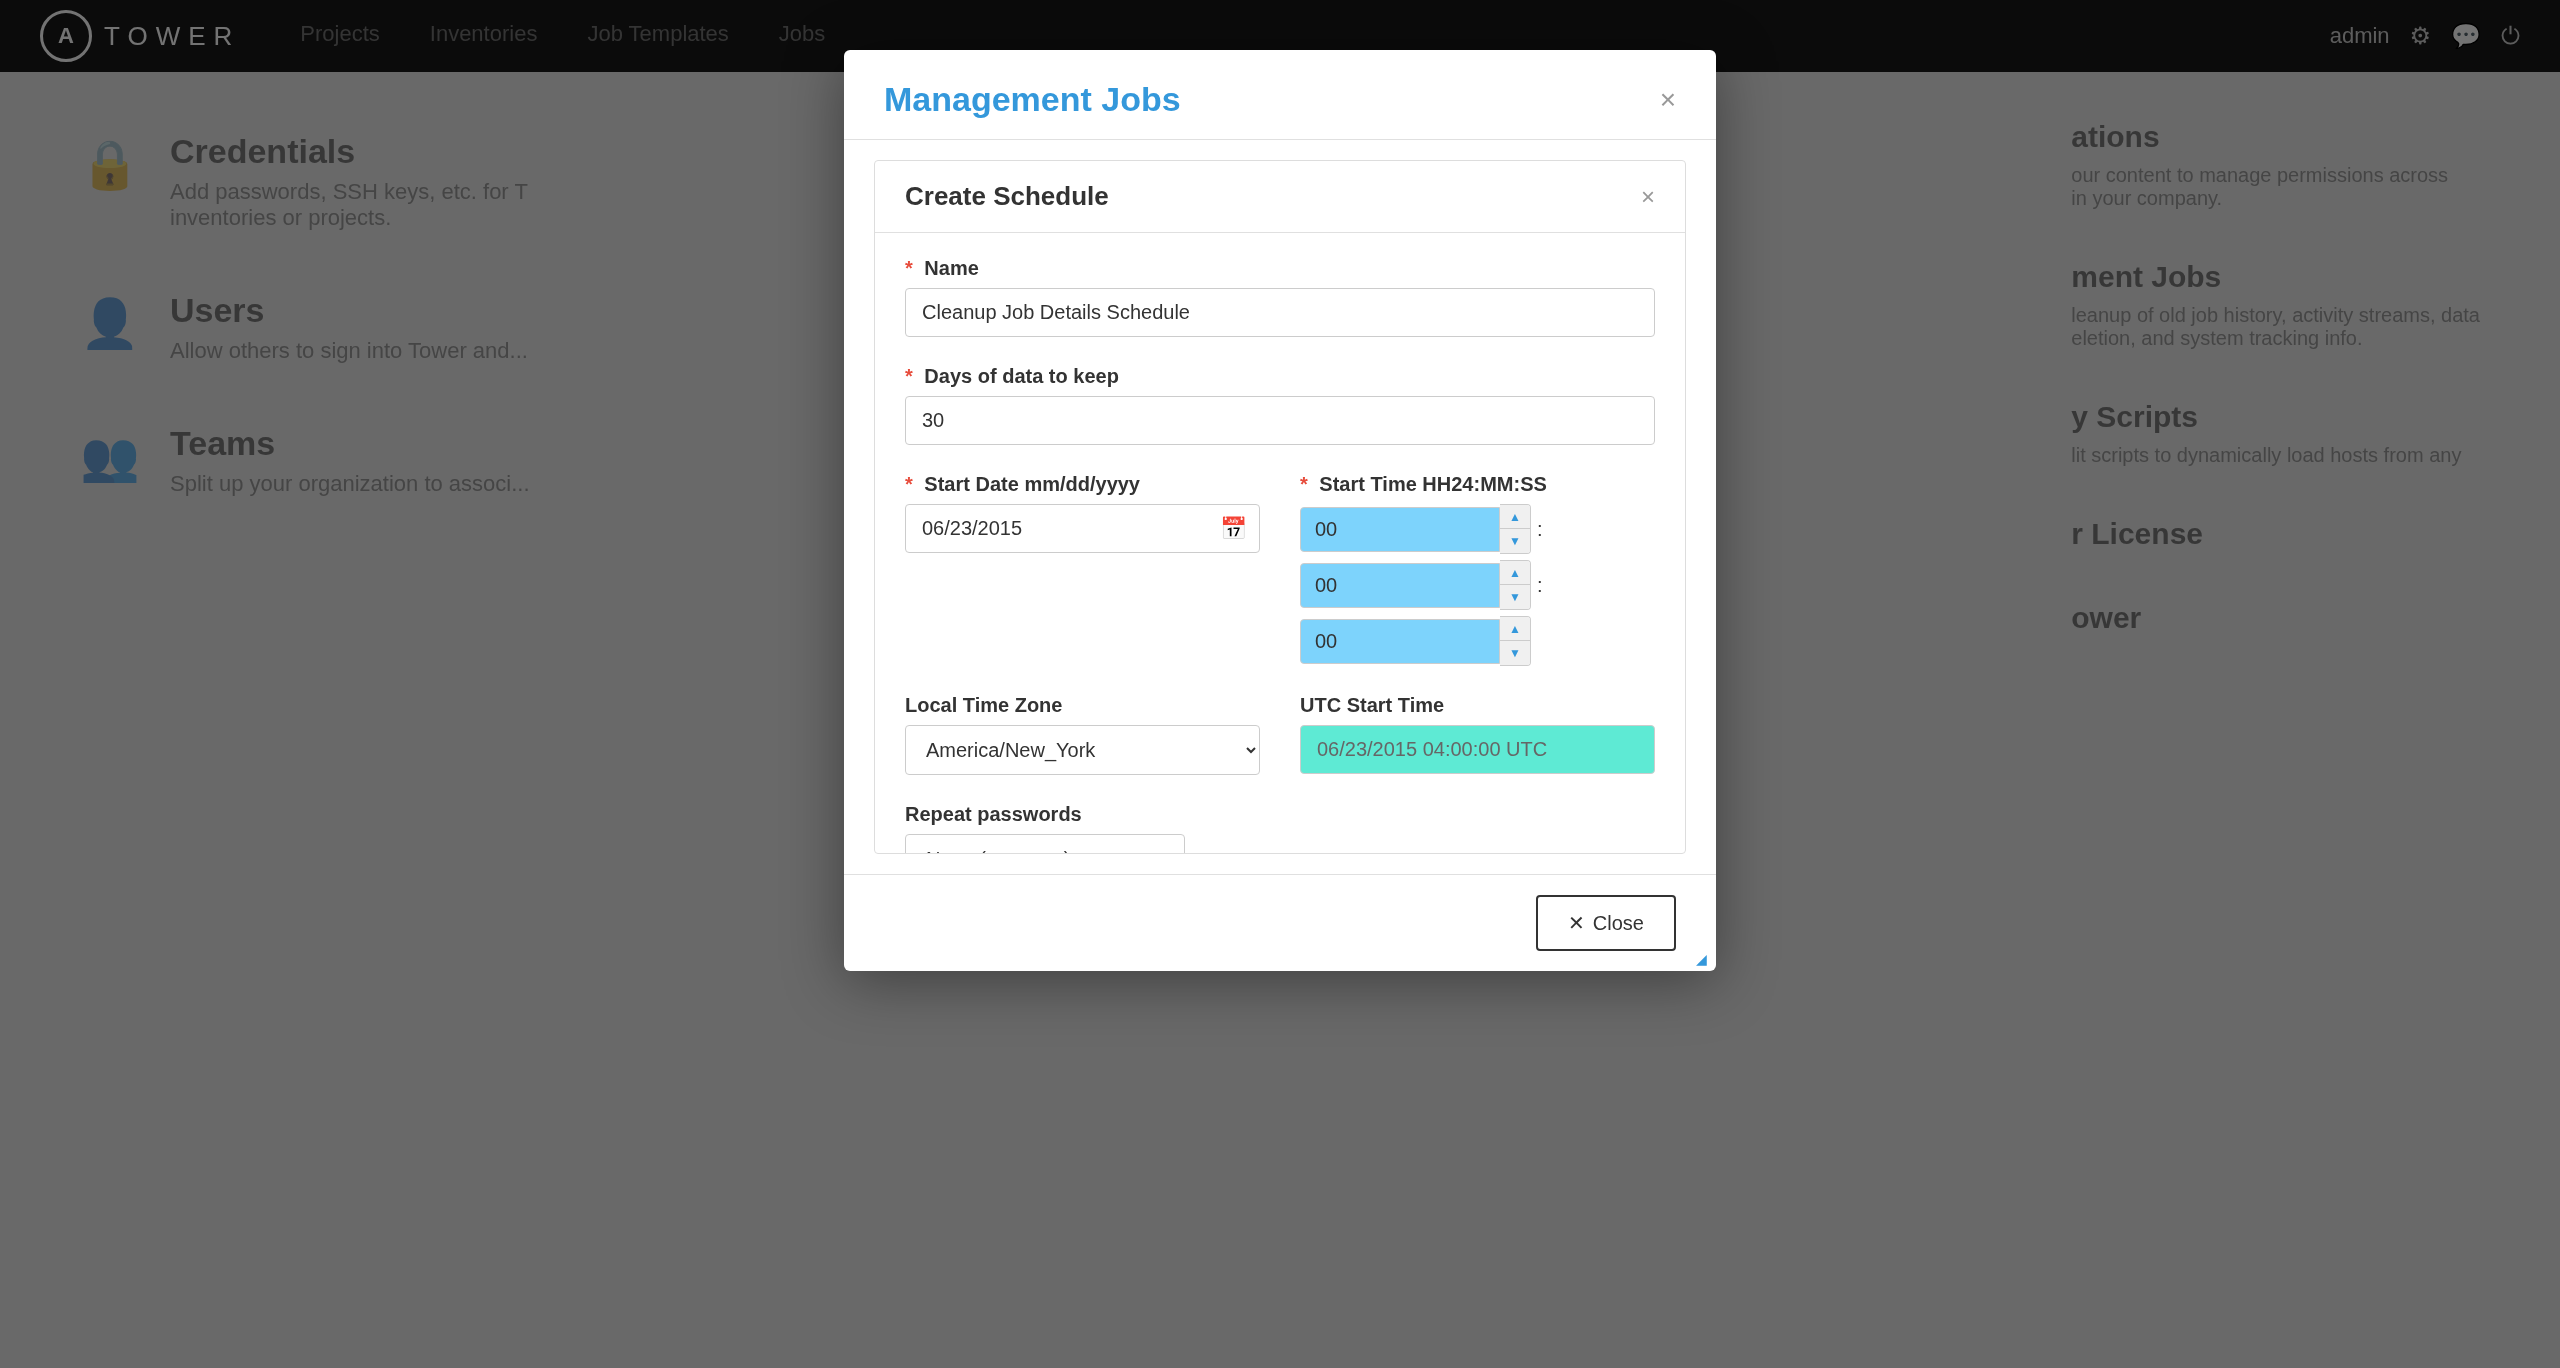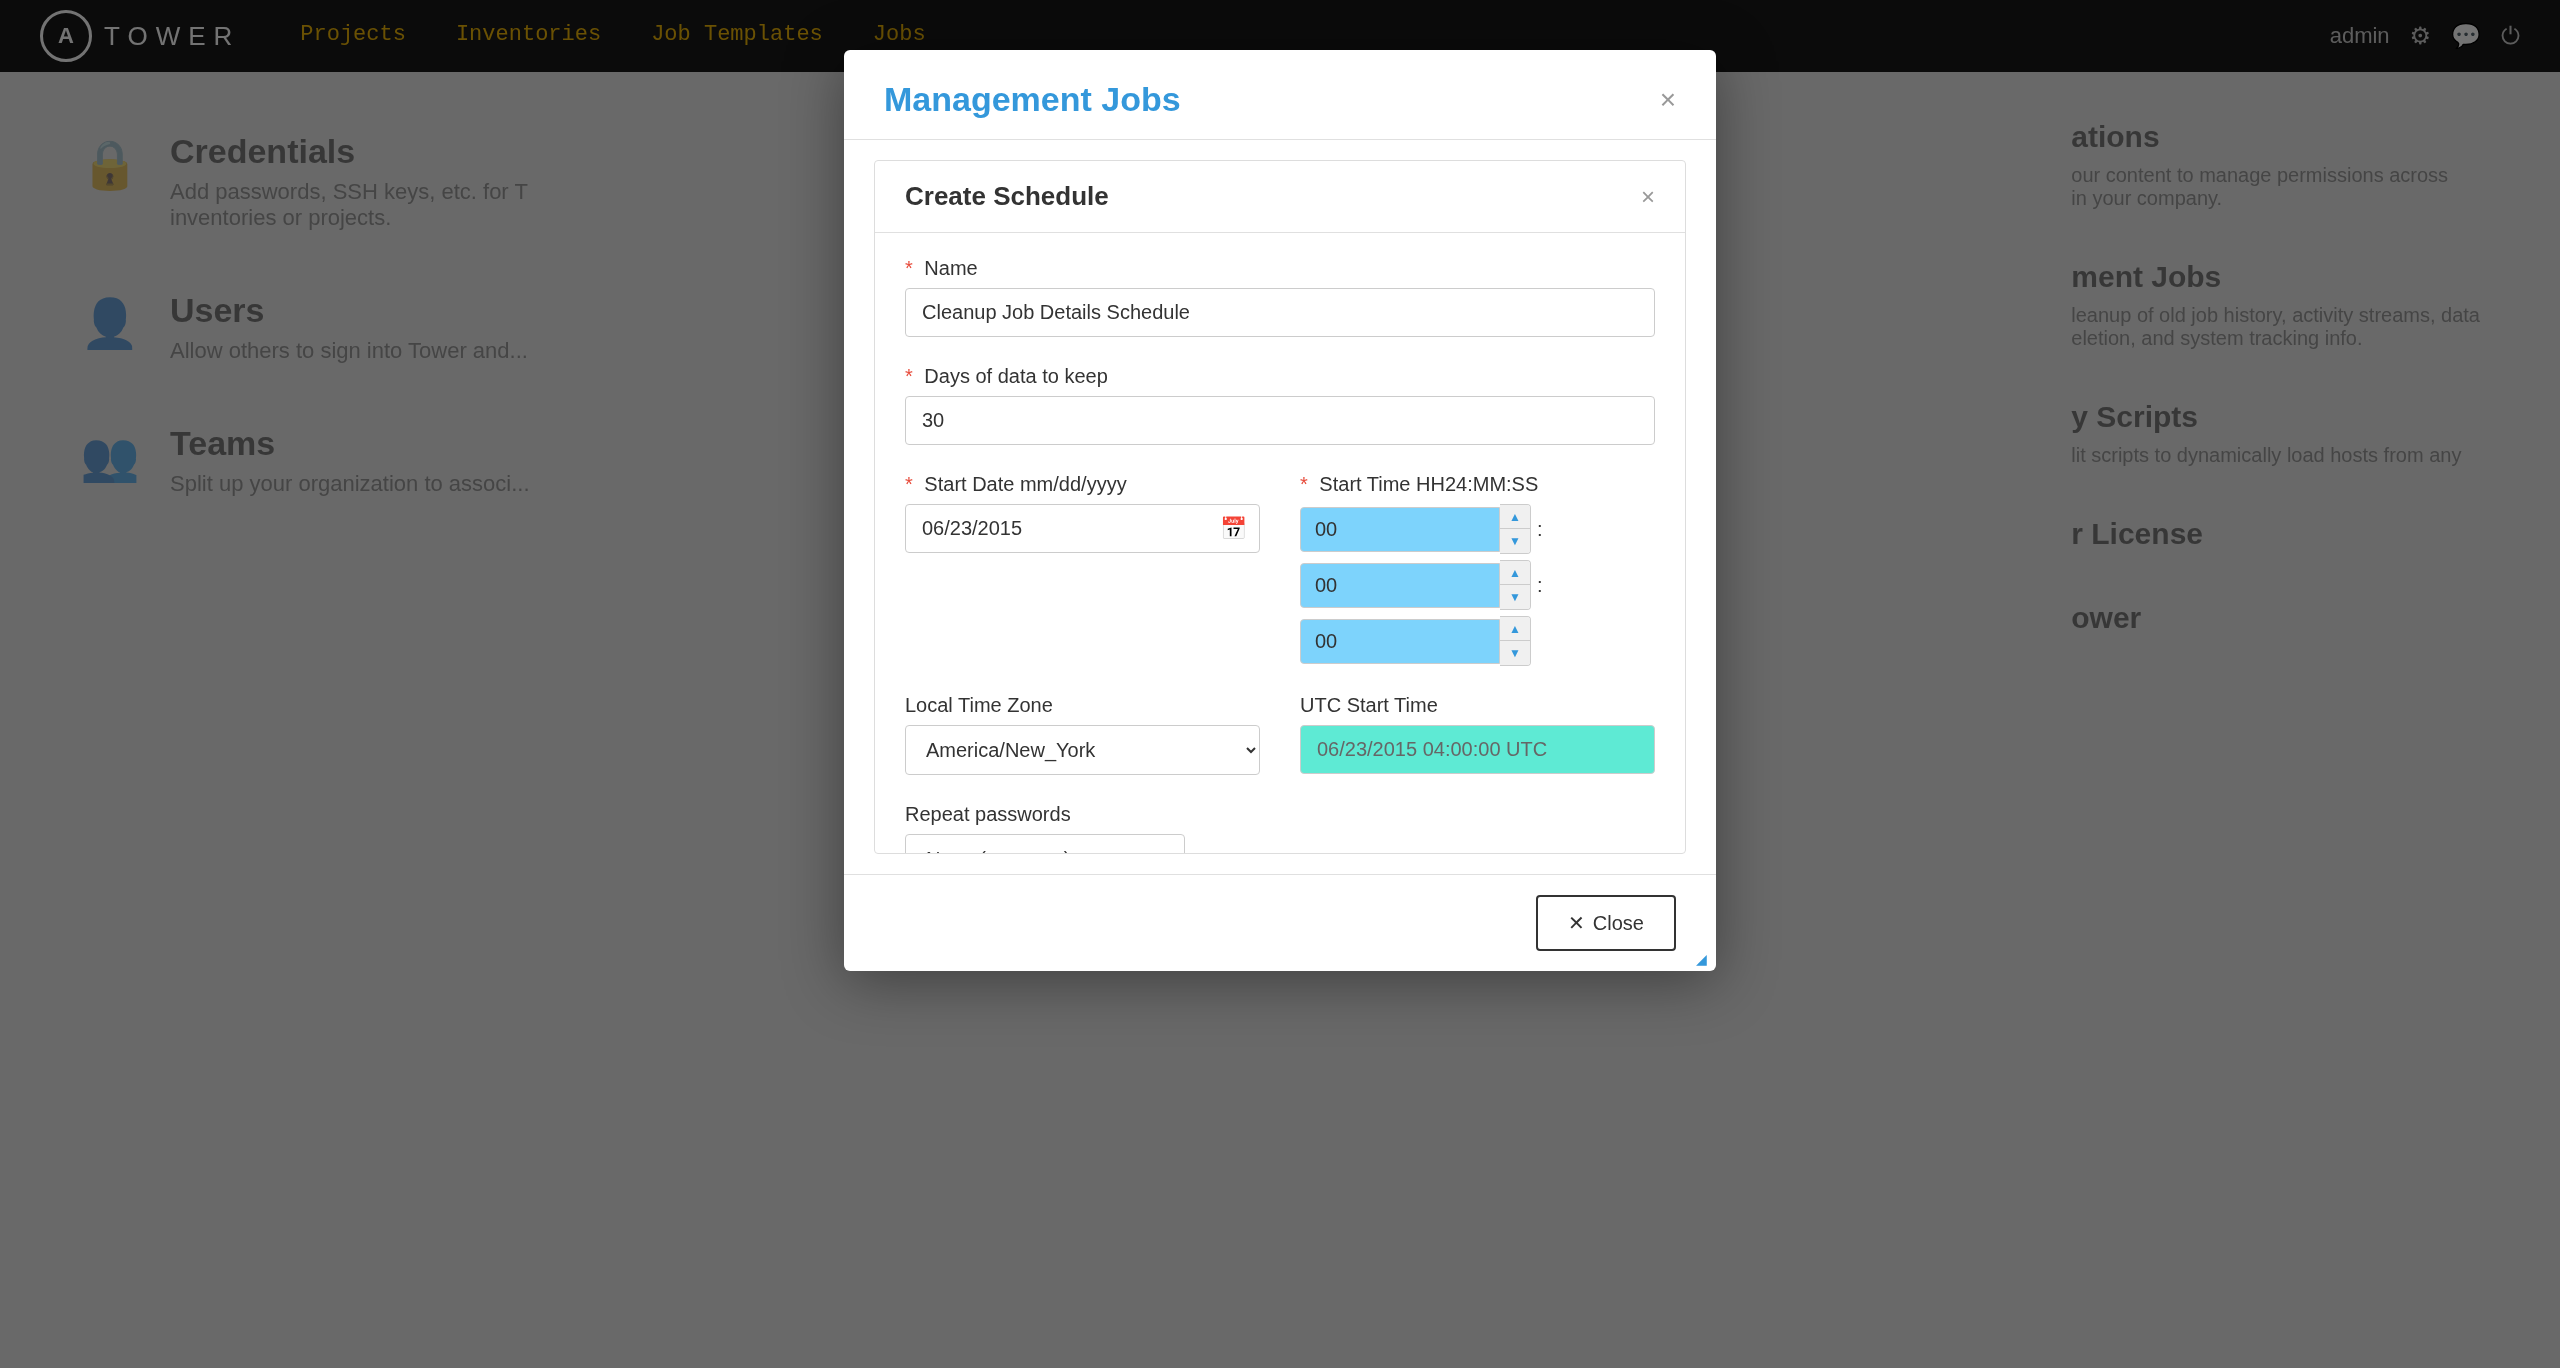--- a/index.html
+++ b/index.html
@@ -50,25 +50,24 @@
       font-size: 26px;
       letter-spacing: 8px;
       font-weight: 300;
     }
     .nav-links {
       display: flex;
       gap: 50px;
       flex: 1;
     }
     .nav-link {
-      color: #eab308;
+      color: #737373;
       font-size: 22px;
       text-decoration: none;
       padding-bottom: 4px;
-      font-family: Liberation Mono, monospace;
     }
     .navbar-right {
       display: flex;
       align-items: center;
       gap: 20px;
       color: #ccc;
       font-size: 22px;
     }
     .navbar-right .icon {
       font-size: 24px;
@@ -208,20 +207,21 @@
       overflow-y: auto;
     }
     .form-group {
       margin-bottom: 28px;
     }
     .form-label {
       font-size: 20px;
       color: #333;
       margin-bottom: 8px;
       display: block;
+      font-weight: bold;
     }
     .form-label .required {
       color: #e74c3c;
       margin-right: 6px;
       font-size: 20px;
     }
     .form-input {
       width: 100%;
       padding: 12px 16px;
       font-size: 20px;

